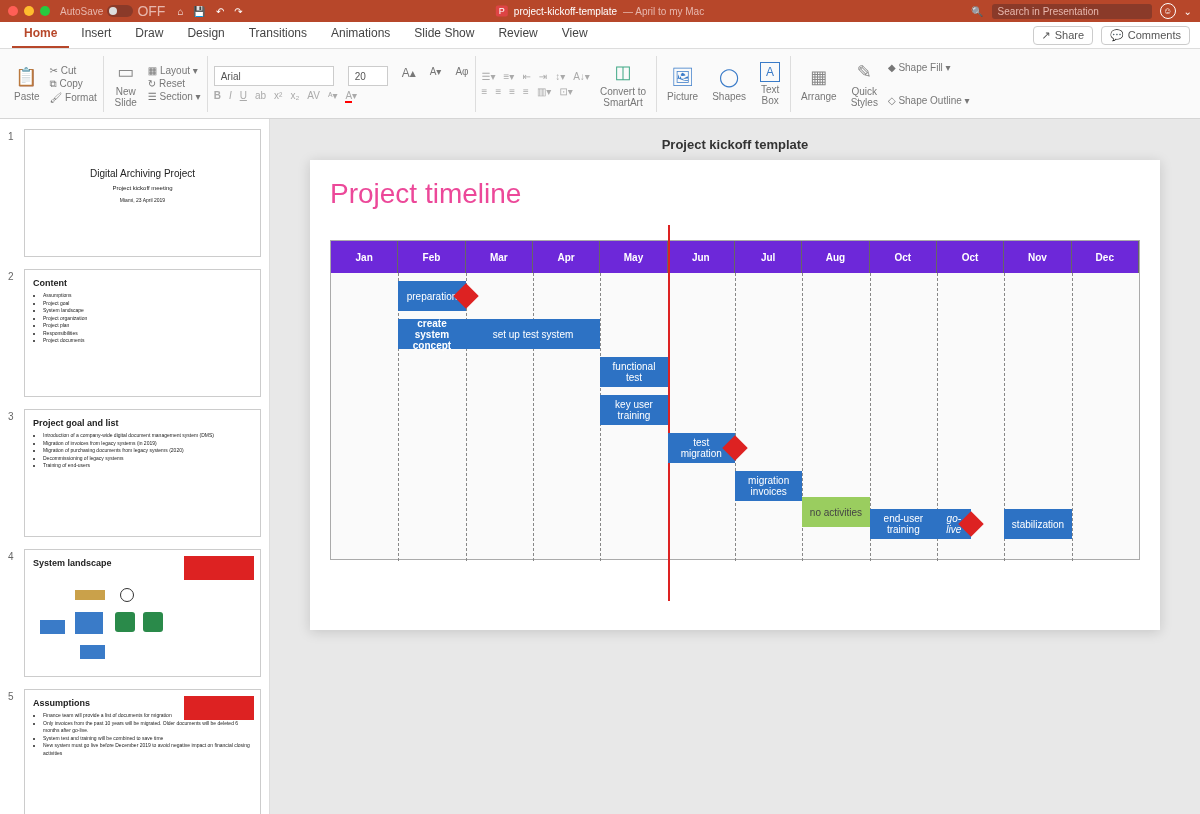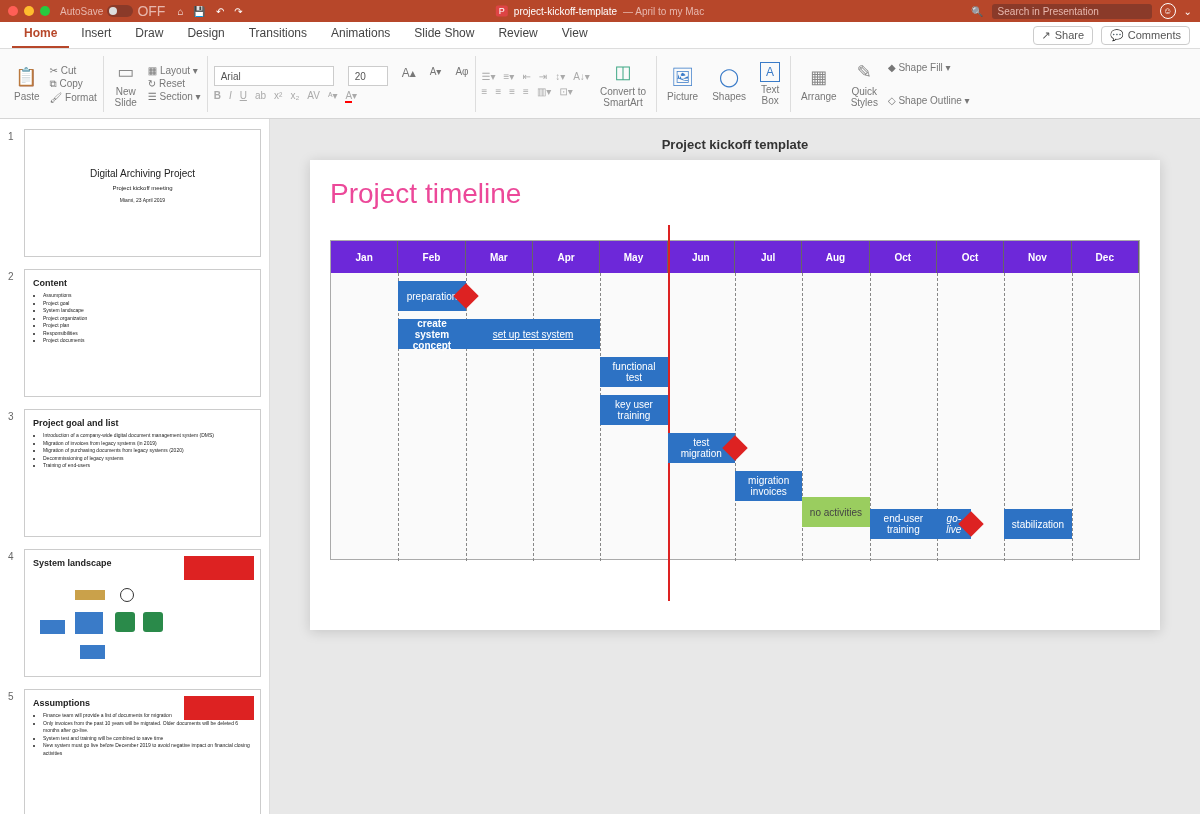--- a/index.html
+++ b/index.html
@@ -308,21 +308,21 @@
               <div class="g-col" style="left: 41.6667%;"></div>
               <div class="g-col" style="left: 50%;"></div>
               <div class="g-col" style="left: 58.3333%;"></div>
               <div class="g-col" style="left: 66.6667%;"></div>
               <div class="g-col" style="left: 75%;"></div>
               <div class="g-col" style="left: 83.3333%;"></div>
               <div class="g-col" style="left: 91.6667%;"></div>
               <div class="g-today" style="left: 41.6667%;"></div>
               <div class="g-bar" style="left: 8.33333%; width: 8.33333%; top: 8px;">preparation</div>
               <div class="g-bar" style="left: 8.33333%; width: 8.33333%; top: 46px; font-weight: bold;">create system concept</div>
-              <div class="g-bar" style="left: 16.6667%; width: 16.6667%; top: 46px; text-decoration: underline;">set up test system</div>
+              <div class="g-bar" style="left: 16.6667%; width: 16.6667%; top: 46px;">set up test system</div>
               <div class="g-bar" style="left: 33.3333%; width: 8.33333%; top: 84px;">functional test</div>
               <div class="g-bar" style="left: 33.3333%; width: 8.33333%; top: 122px;">key user training</div>
               <div class="g-bar" style="left: 41.6667%; width: 8.33333%; top: 160px;">test migration</div>
               <div class="g-bar" style="left: 50%; width: 8.33333%; top: 198px;">migration invoices</div>
               <div class="g-bar green" style="left: 58.3333%; width: 8.33333%; top: 224px;">no activities</div>
               <div class="g-bar" style="left: 66.6667%; width: 8.33333%; top: 236px;">end-user training</div>
               <div class="g-bar" style="left: 75%; width: 4.16667%; top: 236px; font-style: italic;">go-live</div>
               <div class="g-bar" style="left: 83.3333%; width: 8.33333%; top: 236px;">stabilization</div>
               <div class="g-mile" style="left: calc(16.6667% - 9px); top: 14px;"></div>
               <div class="g-mile" style="left: calc(50% - 9px); top: 166px;"></div>

